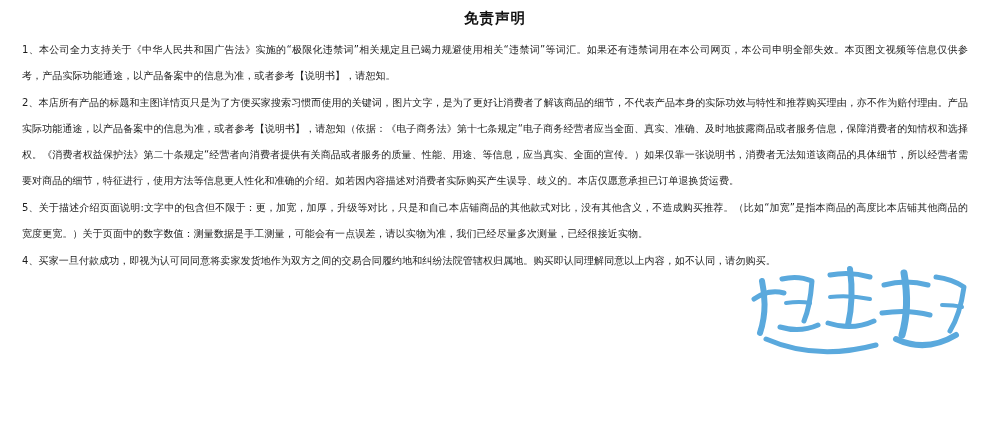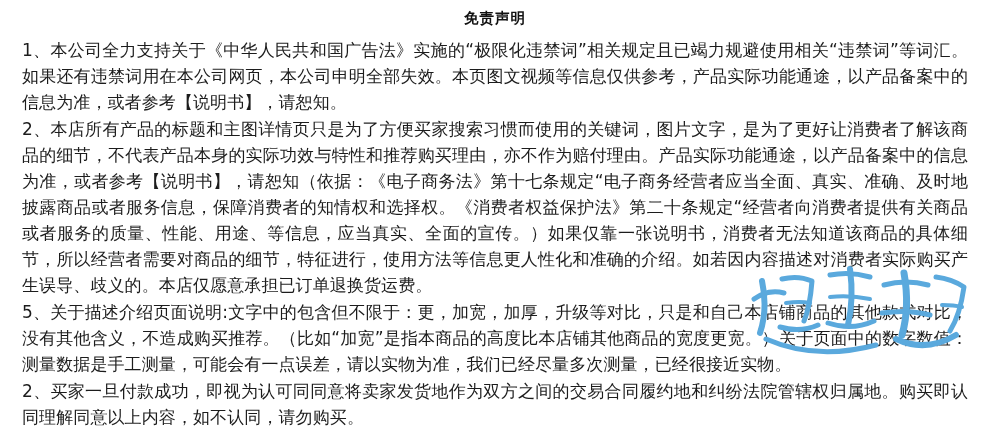--- a/index.html
+++ b/index.html
@@ -24,21 +24,21 @@
   .doc-title {
     text-align: center;
     font-size: 14.5px;
     font-weight: bold;
     letter-spacing: 1px;
     color: #111;
     margin: 0 0 9px 0;
     line-height: 20px;
   }
   .clause {
-    font-size: 17px;
+    font-size: 10px;
     line-height: 26px;
     color: #1c1c1c;
     text-align: justify;
     text-justify: inter-ideograph;
     margin: 0 0 1px 0;
     letter-spacing: 0.1px;
   }
   .clause.last {
     position: relative;
     z-index: 2;
@@ -61,21 +61,21 @@
 </head>
 <body>
 
 <div class="page">
 
   <div class="doc-title">免责声明</div>
 
   <p class="clause">1、本公司全力支持关于《中华人民共和国广告法》实施的“极限化违禁词”相关规定且已竭力规避使用相关“违禁词”等词汇。如果还有违禁词用在本公司网页，本公司申明全部失效。本页图文视频等信息仅供参考，产品实际功能通途，以产品备案中的信息为准，或者参考【说明书】，请恕知。</p>
   <p class="clause">2、本店所有产品的标题和主图详情页只是为了方便买家搜索习惯而使用的关键词，图片文字，是为了更好让消费者了解该商品的细节，不代表产品本身的实际功效与特性和推荐购买理由，亦不作为赔付理由。产品实际功能通途，以产品备案中的信息为准，或者参考【说明书】，请恕知（依据：《电子商务法》第十七条规定“电子商务经营者应当全面、真实、准确、及时地披露商品或者服务信息，保障消费者的知情权和选择权。《消费者权益保护法》第二十条规定“经营者向消费者提供有关商品或者服务的质量、性能、用途、等信息，应当真实、全面的宣传。）如果仅靠一张说明书，消费者无法知道该商品的具体细节，所以经营者需要对商品的细节，特征进行，使用方法等信息更人性化和准确的介绍。如若因内容描述对消费者实际购买产生误导、歧义的。本店仅愿意承担已订单退换货运费。</p>
   <p class="clause">5、关于描述介绍页面说明:文字中的包含但不限于：更，加宽，加厚，升级等对比，只是和自己本店铺商品的其他款式对比，没有其他含义，不造成购买推荐。（比如“加宽”是指本商品的高度比本店铺其他商品的宽度更宽。）关于页面中的数字数值：测量数据是手工测量，可能会有一点误差，请以实物为准，我们已经尽量多次测量，已经很接近实物。</p>
-  <p class="clause last">2、买家一旦付款成功，即视为认可同同意将卖家发货地作为双方之间的交易合同履约地和纠纷法院管辖权归属地。购买即认同理解同意以上内容，如不认同，请勿购买。</p>
+  <p class="clause last">4、买家一旦付款成功，即视为认可同同意将卖家发货地作为双方之间的交易合同履约地和纠纷法院管辖权归属地。购买即认同理解同意以上内容，如不认同，请勿购买。</p>
 
   <div class="watermark">
     <svg viewBox="0 0 230 110" xmlns="http://www.w3.org/2000/svg" aria-hidden="true">
       <g fill="none" stroke="#5aa9dd" stroke-linecap="round" stroke-linejoin="round">
         <path d="M8 38 q14 -10 30 -6" stroke-width="5"></path>
         <path d="M16 20 q6 28 -2 52" stroke-width="6"></path>
         <path d="M36 18 q16 -4 30 2 q-2 26 -8 40" stroke-width="5"></path>
         <path d="M40 42 q14 -2 24 0" stroke-width="4"></path>
         <path d="M34 66 q20 6 38 -2" stroke-width="5"></path>
         <path d="M84 14 q20 -4 40 2" stroke-width="5"></path>

